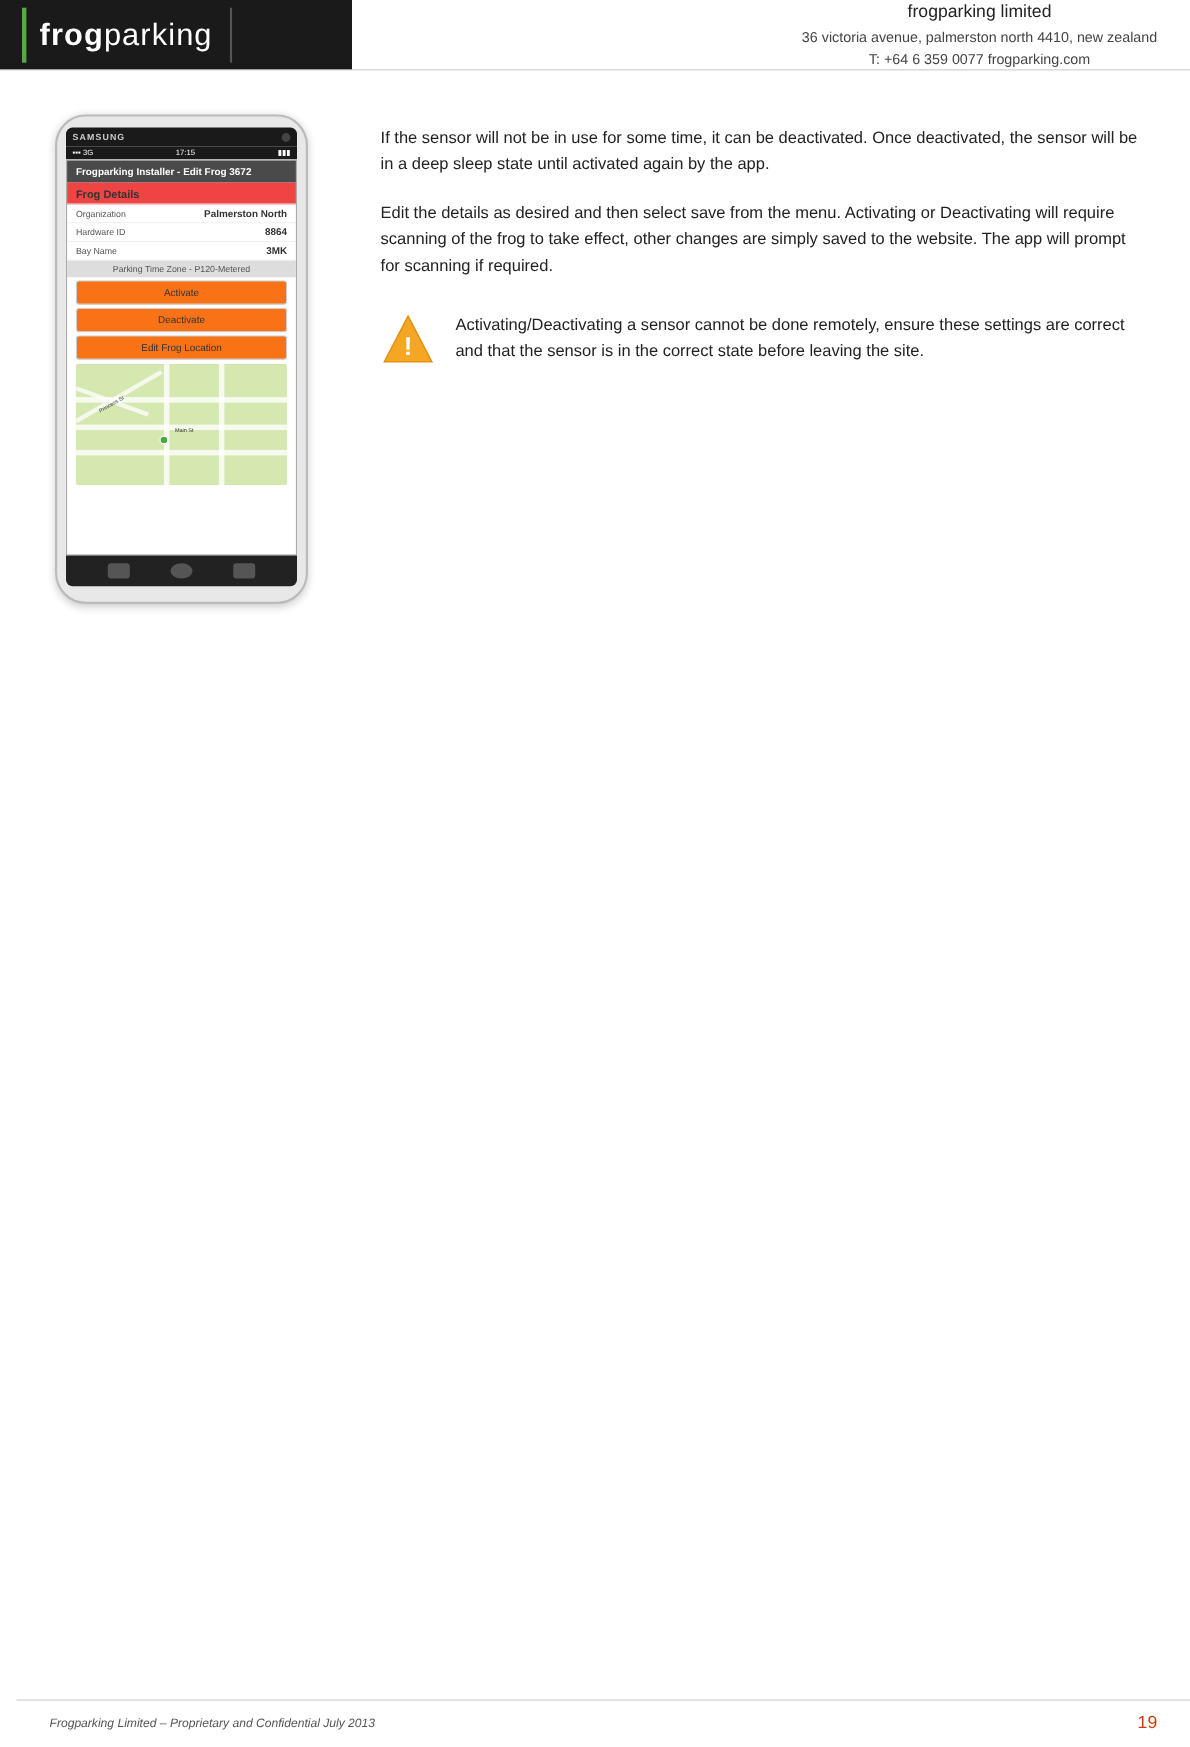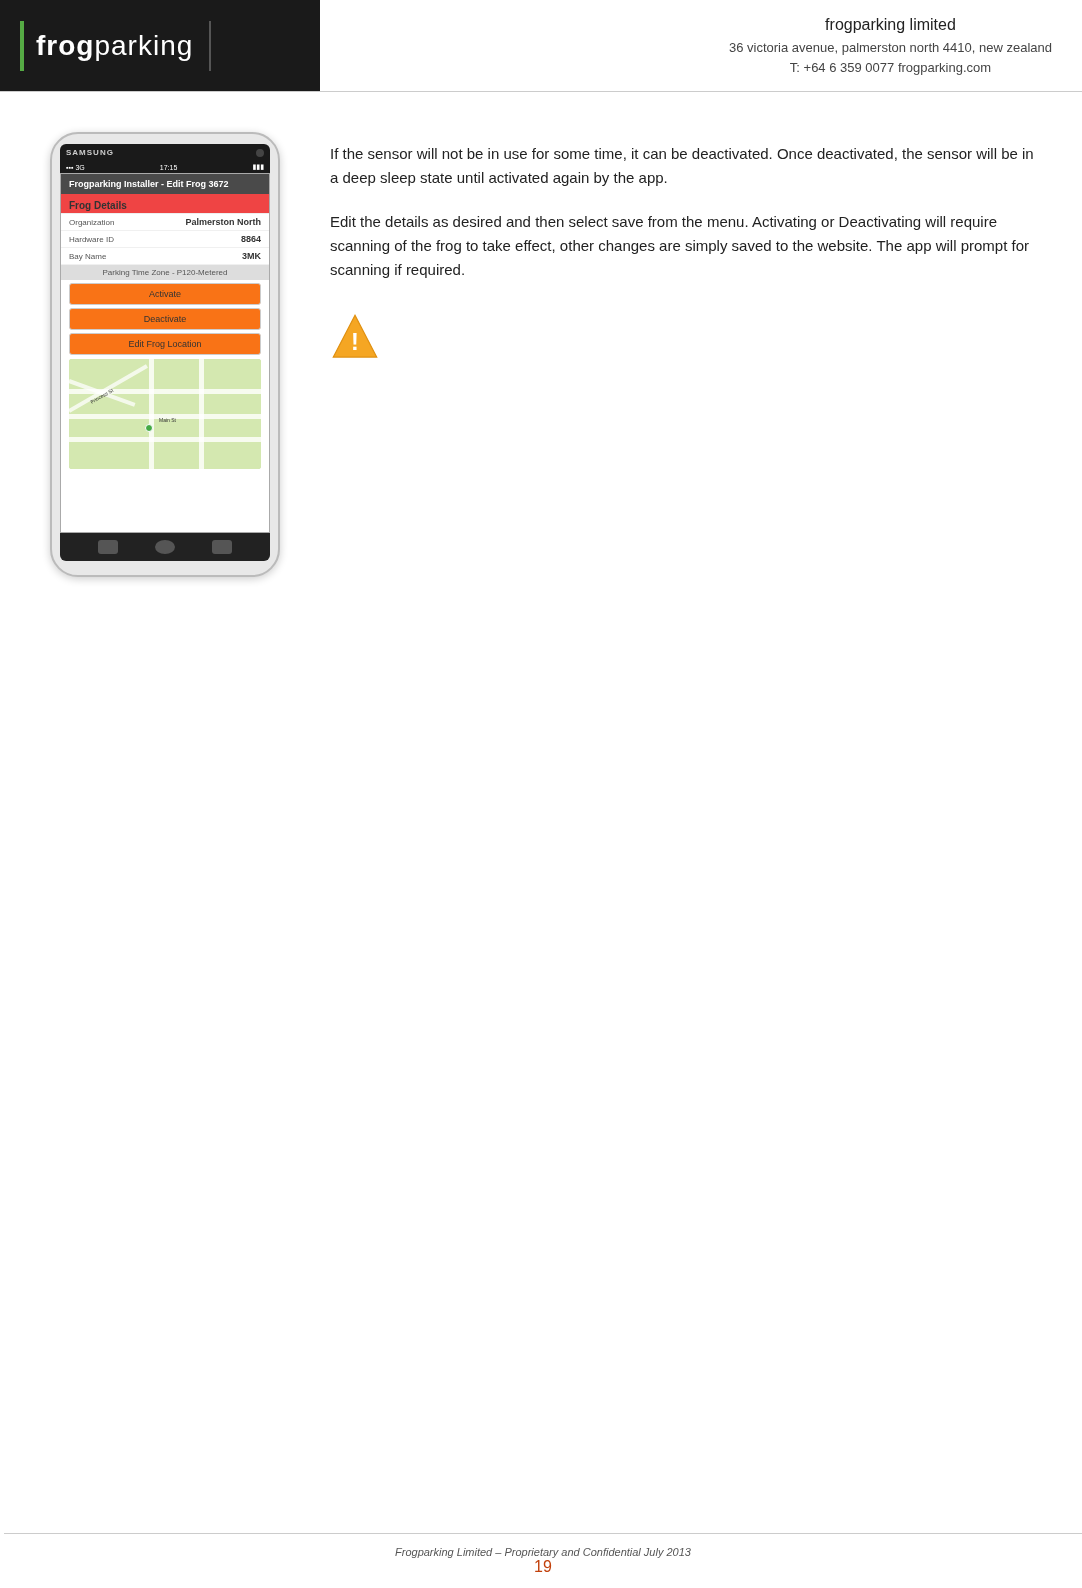--- a/index.html
+++ b/index.html
@@ -9,21 +9,21 @@
       background: #ffffff;
       font-family: Arial, Helvetica, sans-serif;
       color: #333;
       position: relative;
     }
 
     
     .header {
       display: flex;
       align-items: stretch;
-      height: 92px;
+      height: 64px;
       border-bottom: 1px solid #ccc;
     }
     .header-logo {
       background: #1a1a1a;
       width: 320px;
       display: flex;
       align-items: center;
       padding: 0 20px;
     }
     .logo-bar {
@@ -63,21 +63,21 @@
     .header-info-text .company-name {
       font-size: 16px;
       font-weight: 400;
       color: #222;
     }
 
     
     .main-content {
       display: flex;
       padding: 40px 40px 40px 40px;
-      gap: 40px;
+      gap: 56px;
       align-items: flex-start;
     }
 
     
     .phone-mockup-wrapper {
       flex: 0 0 250px;
       display: flex;
       justify-content: center;
     }
     .phone-mockup {
@@ -223,28 +223,27 @@
     .warning-text {
       font-size: 14px;
       color: #222;
       line-height: 1.6;
     }
 
     
     .footer {
       position: absolute;
       bottom: 0;
-      left: 4px;
+      left: 15px;
       right: 0;
       padding: 12px 30px;
       border-top: 1px solid #ccc;
       display: flex;
       justify-content: space-between;
       align-items: center;
-      flex-direction: column;
     }
     .footer-left {
       font-size: 11px;
       color: #555;
       font-style: italic;
     }
     .footer-right {
       font-size: 16px;
       color: #c2410c;
     }
@@ -373,20 +372,21 @@
     <p>If the sensor will not be in use for some time, it can be deactivated. Once deactivated, the sensor will be in a deep sleep state until activated again by the app.</p>
     <p>Edit the details as desired and then select save from the menu. Activating or Deactivating will require scanning of the frog to take effect, other changes are simply saved to the website. The app will prompt for scanning if required.</p>
 
     <div class="warning-box">
       <div class="warning-icon">
         <svg viewBox="0 0 60 60" xmlns="http://www.w3.org/2000/svg">
           <polygon points="30,4 56,54 4,54" fill="#f5a623" stroke="#e09010" stroke-width="1.5"></polygon>
           <text x="30" y="46" text-anchor="middle" font-size="28" font-weight="bold" fill="#fff">!</text>
         </svg>
       </div>
+      <p class="warning-text">Activating/Deactivating a sensor cannot be done remotely, ensure these settings are correct and that the sensor is in the correct state before leaving the site.</p>
     </div>
   </div>
 
 </div>
 
 <div class="footer">
   <span class="footer-left">Frogparking Limited – Proprietary and Confidential July 2013</span>
   <span class="footer-right">19</span>
 </div>
 

